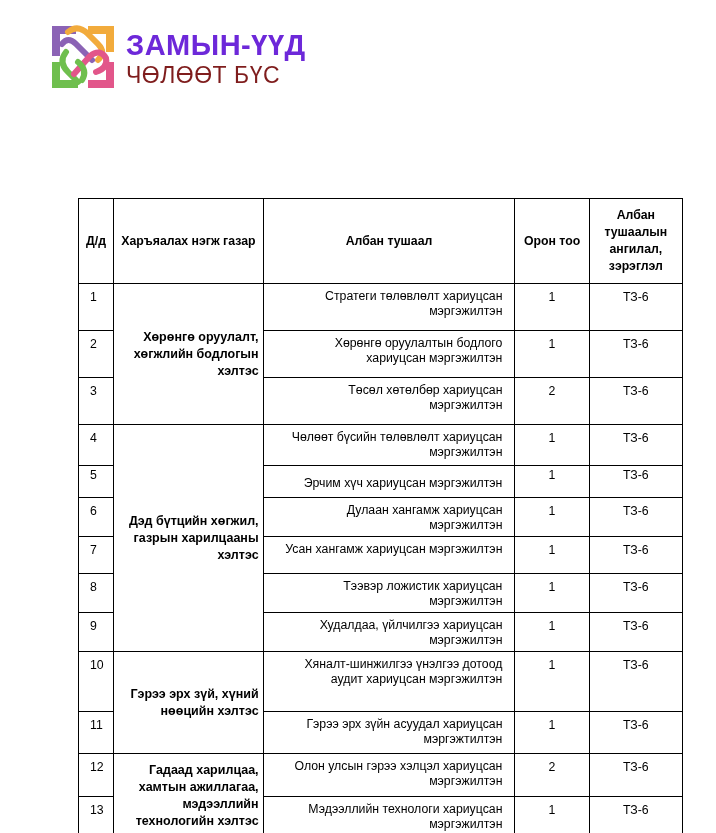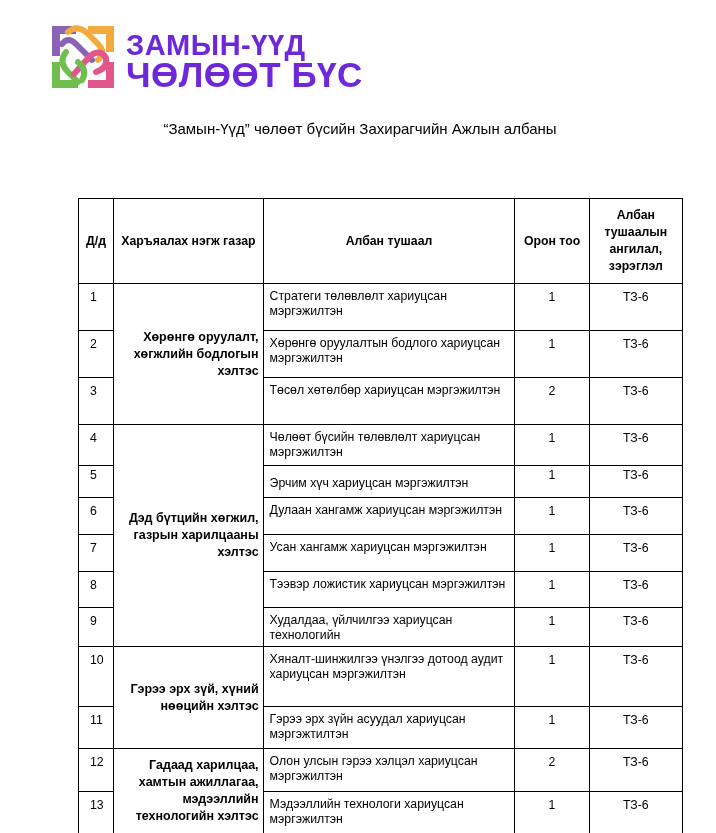--- a/index.html
+++ b/index.html
@@ -1,33 +1,33 @@
 <!DOCTYPE html>
 <html><head>
 <meta charset="utf-8">
 <style>
   html, body { margin: 0; padding: 0; background: #ffffff; }
   body { width: 716px; height: 833px; position: relative; overflow: hidden; font-family: "Liberation Sans", sans-serif; color: #000; }
   .logo { position: absolute; left: 48px; top: 22px; width: 210px; height: 72px; }
   .logo-mark { position: absolute; left: 0; top: 0; width: 70px; height: 70px; }
   .logo-text1 { position: absolute; left: 78px; top: 8px; font-size: 29px; font-weight: bold; color: #6d28d9; letter-spacing: 0.5px; white-space: nowrap; line-height: 30px; }
-  .logo-text2 { position: absolute; left: 78px; top: 38px; font-size: 35px; color: #6d28d9; letter-spacing: 0.5px; white-space: nowrap; line-height: 30px; font-weight: bold; }
+  .logo-text2 { position: absolute; left: 78px; top: 38px; font-size: 23px; color: #7f1d1d; letter-spacing: 0.5px; white-space: nowrap; line-height: 30px; font-weight: normal; }
   .title { position: absolute; left: 80px; top: 118px; width: 560px; text-align: center; font-size: 15px; line-height: 21px; }
   .title div { white-space: nowrap; }
   table { position: absolute; left: 78px; top: 198px; width: 605px; border-collapse: collapse; font-size: 12.3px; }
   td, th { border: 1.5px solid #000; padding: 0; }
   th { font-weight: bold; height: 84px; text-align: center; vertical-align: middle; line-height: 17px; margin-left: 31px; }
   th.c-no { width: 34px; }
   th.c-unit { width: 148px; }
   th.c-pos { width: 250px; }
   th.c-count { width: 73px; }
   th.c-grade { width: 92px; }
   td.no { vertical-align: top; padding: 6px 0 0 11px; text-align: left; }
   td.unit { font-weight: bold; text-align: right; vertical-align: middle; font-size: 12.5px; line-height: 17px; padding: 0 4px; }
-  td.pos { text-align: left; vertical-align: top; padding: 5px 6px 3px; line-height: 15px; }
+  td.pos { text-align: right; vertical-align: top; padding: 5px 12px 3px; line-height: 15px; }
   td.count, td.grade { text-align: center; vertical-align: top; padding-top: 6px; }
 </style>
 </head>
 <body>
 
 <div class="logo">
   <svg class="logo-mark" viewBox="0 0 70 70">
     <path d="M4 4 H28 V12 H12 V34 H4 Z" fill="#8b63b5"></path>
     <path d="M40 4 H66 V30 H58 V12 H40 Z" fill="#f2ab3c"></path>
     <path d="M4 40 H12 V58 H30 V66 H4 Z" fill="#6fbf4e"></path>
@@ -36,21 +36,20 @@
     <path d="M14 22 Q20 14 28 22 L44 38" stroke="#8b63b5" stroke-width="6" fill="none" stroke-linecap="round"></path>
     <path d="M18 30 Q10 40 20 50 L30 60" stroke="#6fbf4e" stroke-width="6" fill="none" stroke-linecap="round"></path>
     <path d="M26 52 L42 34 Q52 26 58 36 Q60 46 48 50" stroke="#e2568a" stroke-width="6" fill="none" stroke-linecap="round"></path>
     <path d="M30 40 Q40 48 34 58" stroke="#6fbf4e" stroke-width="6" fill="none" stroke-linecap="round"></path>
   </svg>
   <div class="logo-text1">ЗАМЫН-ҮҮД</div>
   <div class="logo-text2">ЧӨЛӨӨТ БҮС</div>
 </div>
 
 <div class="title">
-  <div>“Замын-Үүд” чөлөөт бүсийн Захирагчийн Ажлын албаны</div>
 </div>
 
 <table>
   <thead>
     <tr>
       <th class="c-no">Д/д</th>
       <th class="c-unit">Харъяалах нэгж газар</th>
       <th class="c-pos">Албан тушаал</th>
       <th class="c-count">Орон тоо</th>
       <th class="c-grade">Албан тушаалын ангилал, зэрэглэл</th>
@@ -104,21 +103,21 @@
       <td class="grade">ТЗ-6</td>
     </tr>
     <tr style="height:36px">
       <td class="no">8</td>
       <td class="pos">Тээвэр ложистик хариуцсан мэргэжилтэн</td>
       <td class="count">1</td>
       <td class="grade">ТЗ-6</td>
     </tr>
     <tr style="height:37px">
       <td class="no">9</td>
-      <td class="pos">Худалдаа, үйлчилгээ хариуцсан технологийн</td>
+      <td class="pos">Худалдаа, үйлчилгээ хариуцсан мэргэжилтэн</td>
       <td class="count">1</td>
       <td class="grade">ТЗ-6</td>
     </tr>
 
     <tr style="height:60px">
       <td class="no">10</td>
       <td class="unit" rowspan="2">Гэрээ эрх зүй, хүний нөөцийн хэлтэс</td>
       <td class="pos">Хяналт-шинжилгээ үнэлгээ дотоод аудит хариуцсан мэргэжилтэн</td>
       <td class="count">1</td>
       <td class="grade">ТЗ-6</td>

